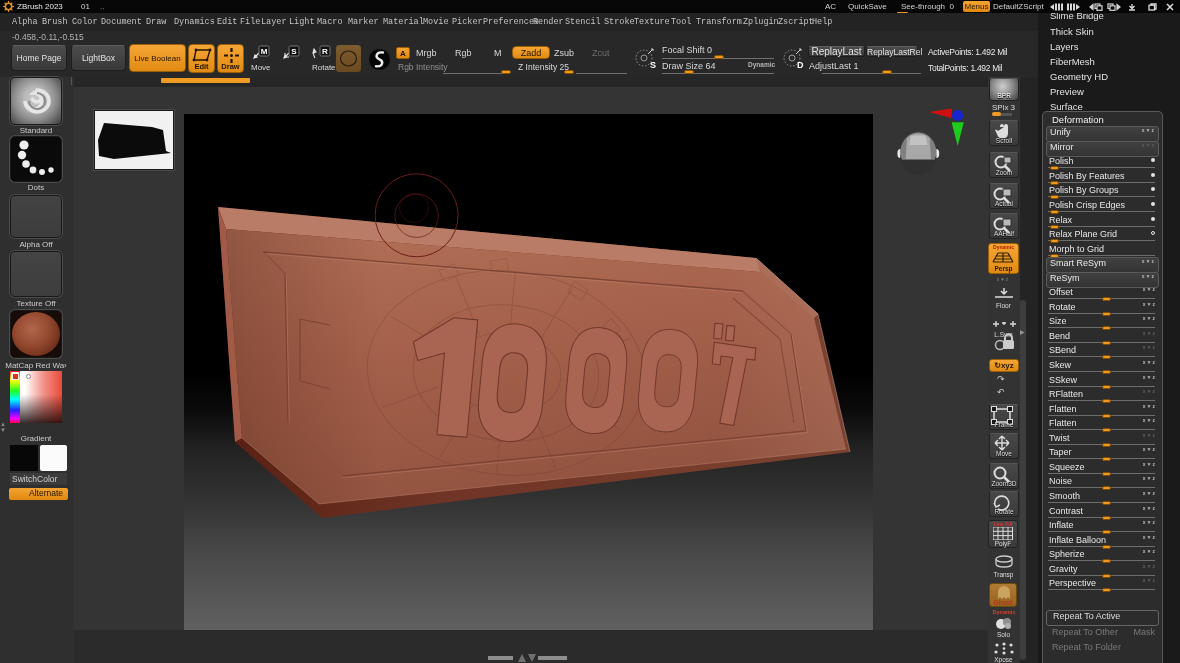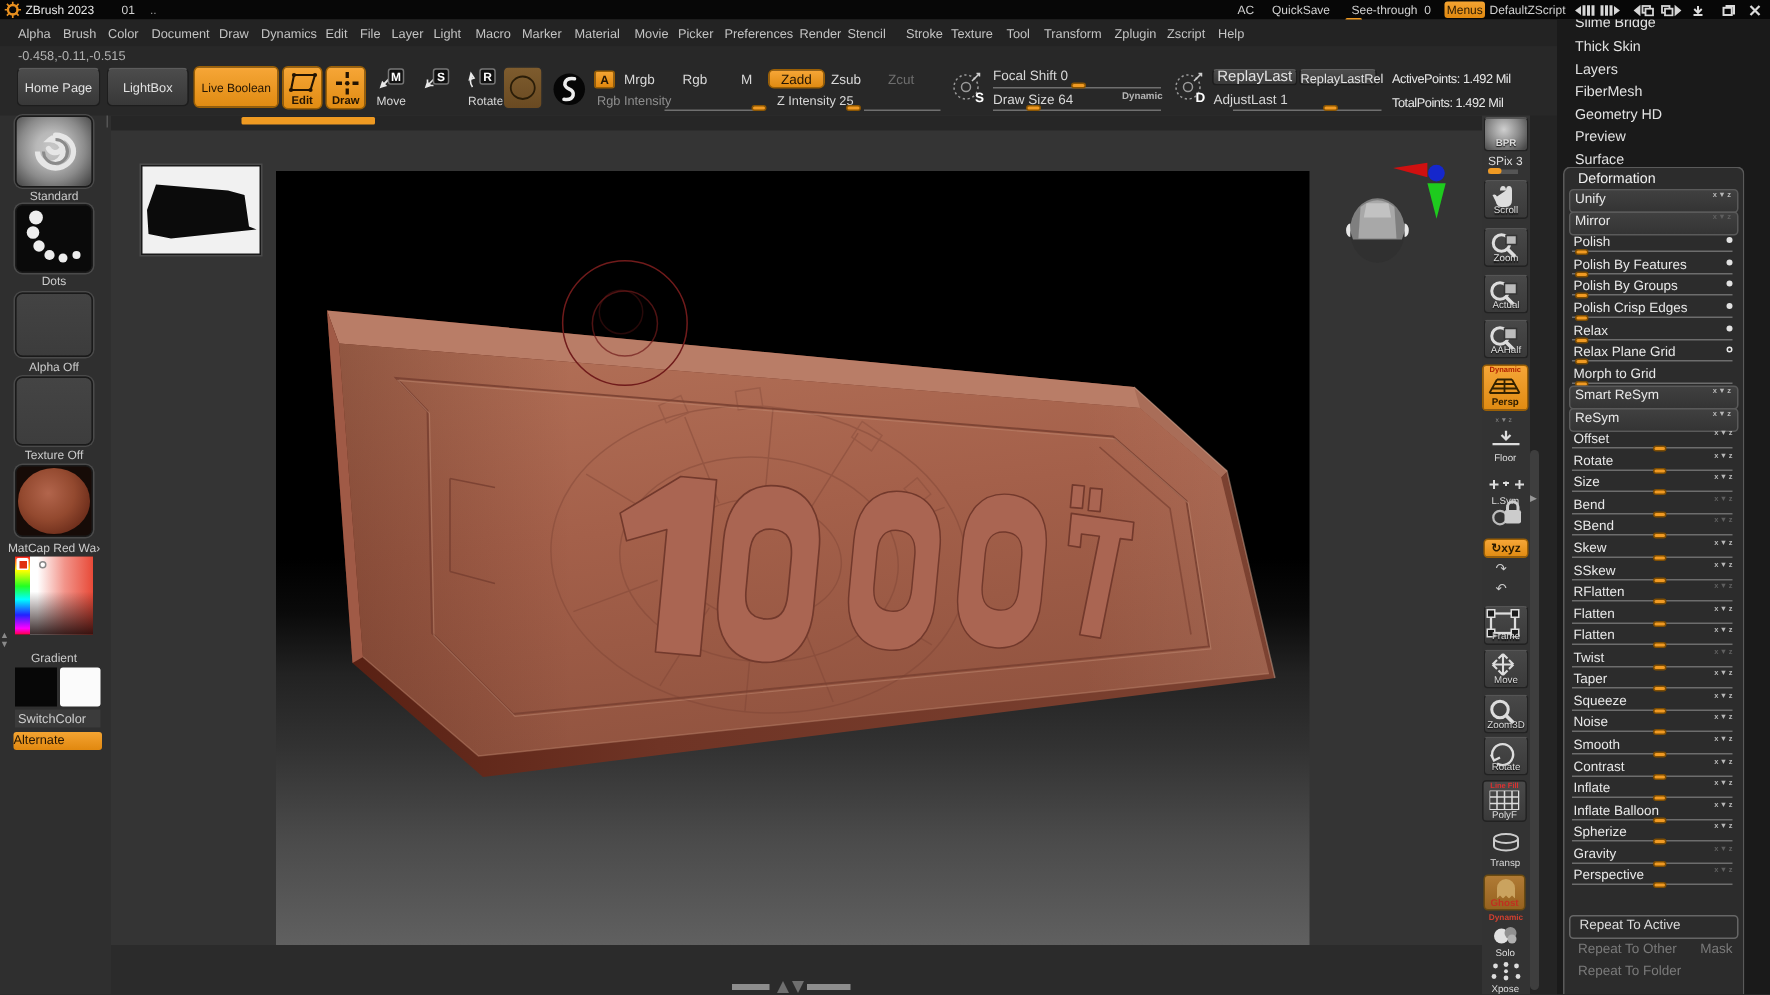--- a/index.html
+++ b/index.html
@@ -2,21 +2,21 @@
 <html><head>
 <meta charset="utf-8">
 <style>
 html,body{margin:0;padding:0;width:1180px;height:663px;overflow:hidden;background:#2a2a2a;font-family:"Liberation Sans",sans-serif;}
 *{box-sizing:border-box;}
 .abs{position:absolute;}
 #stage{position:relative;width:1180px;height:663px;}
 
 #titlebar{left:0;top:0;width:1180px;height:13px;background:#070707;color:#d2d2d2;font-size:8px;}
 #menubar{left:0;top:13px;width:1180px;height:18px;background:#232323;color:#c4c4c4;font-size:8.5px;}
-.mi{position:absolute;top:4px;white-space:nowrap;}
+.mi{position:absolute;top:4px;white-space:nowrap;font-family:Liberation Mono, monospace;}
 #coords{left:12px;top:32px;color:#b2b2b2;font-size:8.5px;z-index:5;}
 #toolbar{left:0;top:31px;width:1180px;height:46px;background:#282828;}
 .gbtn{position:absolute;background:linear-gradient(#4c4c4c,#383838);border:1px solid #1d1d1d;border-top-color:#5c5c5c;border-radius:4px;color:#e3e3e3;text-align:center;}
 .obtn{position:absolute;background:linear-gradient(#f6a637,#e08b12);border:1px solid #9a5f05;border-radius:4px;color:#241503;text-align:center;}
 .lbl{position:absolute;color:#d8d8d8;font-size:8px;white-space:nowrap;}
 .glbl{position:absolute;color:#8f8f8f;font-size:8.5px;white-space:nowrap;}
 .track{position:absolute;height:1px;background:#6f6f6f;}
 .handle{position:absolute;width:10px;height:4px;background:#f09a23;border-radius:2px;border:1px solid #8a5503;}
 
 #sidebar{left:0;top:77px;width:74px;height:586px;background:#2f2f2f;}
@@ -241,21 +241,21 @@
       <div style="position:absolute;left:10px;top:0;right:0;height:100%;background:linear-gradient(rgba(20,5,5,0) 45%,rgba(25,8,8,0.85) 100%),linear-gradient(90deg,#ffffff 12%,#f2948a 55%,#e84a38 100%)"></div>
       <div style="position:absolute;left:1px;top:1px;width:8px;height:8px;background:#fff;border-radius:1px">
           <div style="position:absolute;left:1.5px;top:1.5px;width:5px;height:5px;background:#e03010"></div>
         </div>
       <div style="position:absolute;left:16px;top:3px;width:5px;height:5px;border-radius:50%;background:#fff;border:1px solid #888"></div>
     </div>
     <div class="slbl" style="top:357px;width:72px">Gradient</div>
     <div class="abs" style="left:10px;top:368px;width:28px;height:26px;background:#070707"></div>
     <div class="abs" style="left:40px;top:368px;width:27px;height:26px;background:#fbfbfb;border-radius:2px"></div>
     <div class="abs" style="left:10px;top:396px;width:57px;height:12px;background:#3b3b3b;color:#cfcfcf;font-size:8.5px;text-align:left;padding-left:2px;line-height:12px">SwitchColor</div>
-    <div class="abs" style="left:9px;top:411px;width:59px;height:12px;background:linear-gradient(#f4a432,#e1880f);border-radius:2px;color:#241503;font-size:8.5px;text-align:left;padding-left:0;line-height:11px">Alternate</div>
+    <div class="abs" style="left:9px;top:411px;width:59px;height:12px;background:linear-gradient(#f4a432,#e1880f);border-radius:2px;color:#241503;font-size:8.5px;text-align:left;padding-left:20px;line-height:11px">Alternate</div>
     <div class="abs" style="left:0px;top:344px;color:#8a8a8a;font-size:6px;line-height:6px">▲<br>▼</div>
   </div>
   <div id="canvas" class="abs">
     <div class="abs" style="position:absolute;left:0;top:0;width:914px;height:10px;background:#262626"></div>
     <div id="viewport">
       <svg width="689" height="516" viewBox="6 1 689 516" preserveAspectRatio="none">
         <defs>
           <linearGradient id="face" x1="0" y1="0" x2="0.3" y2="1">
             <stop offset="0" stop-color="#b37158"></stop>
             <stop offset="0.5" stop-color="#a4604a"></stop>

